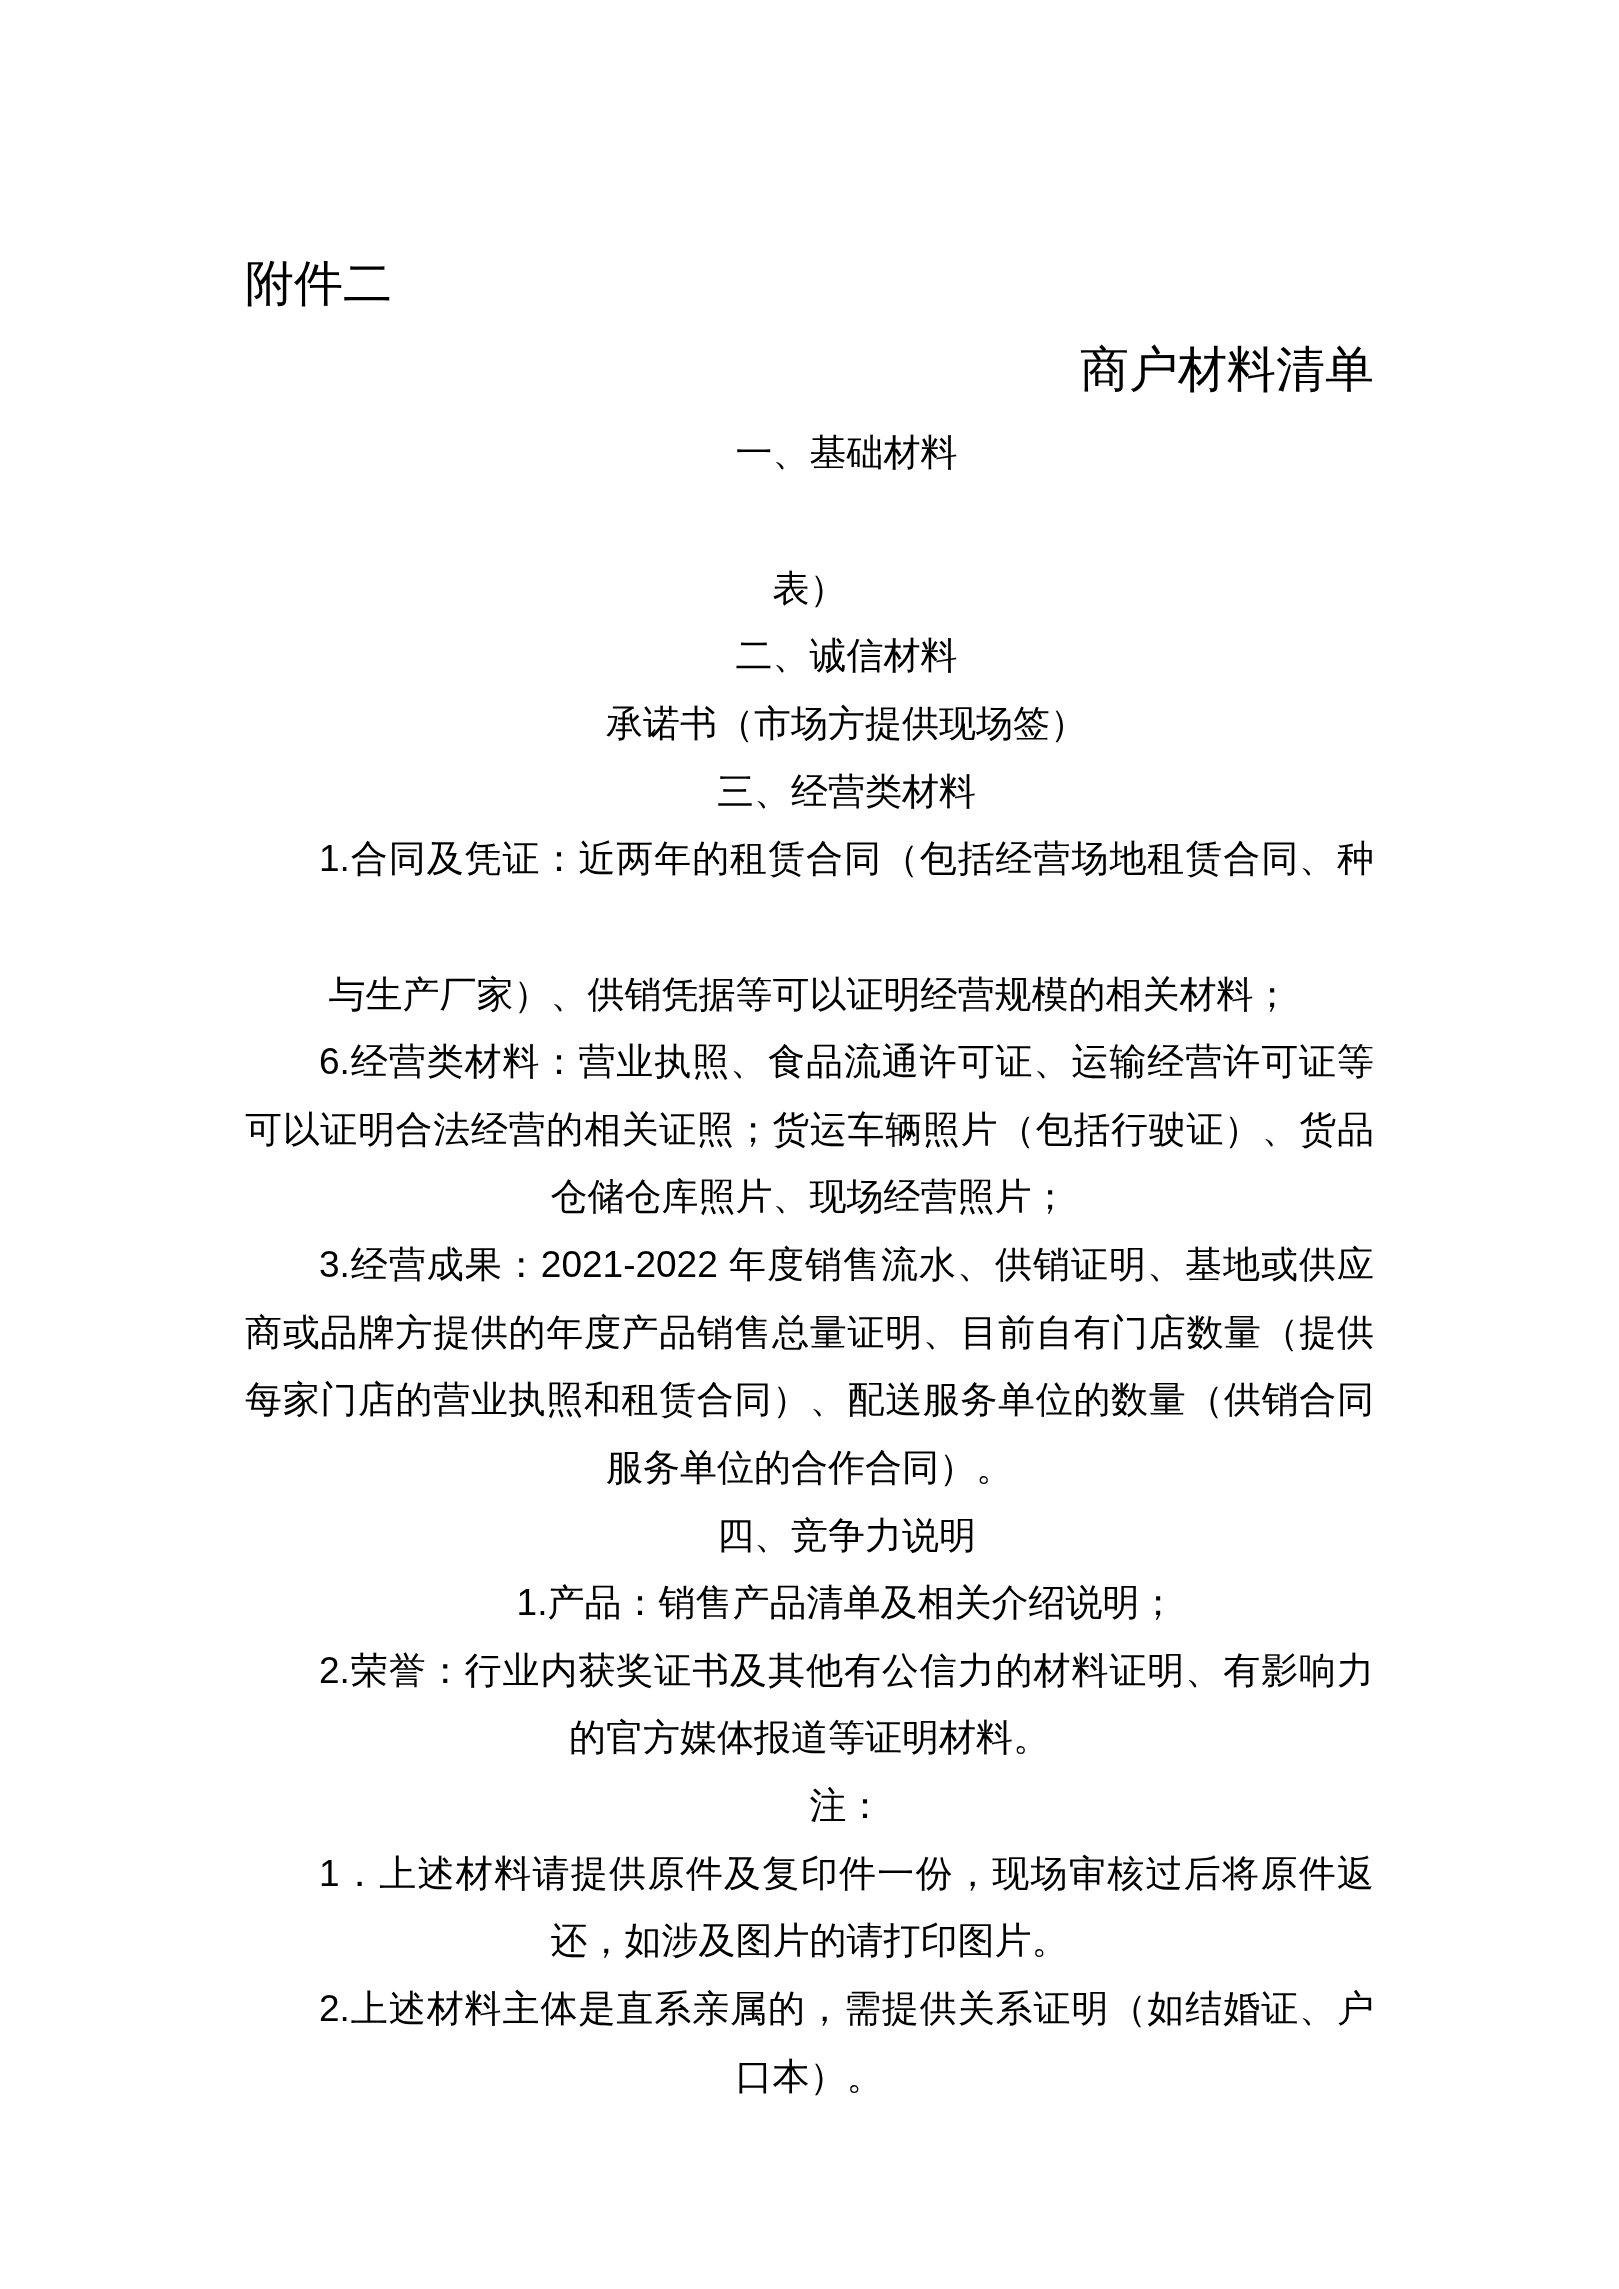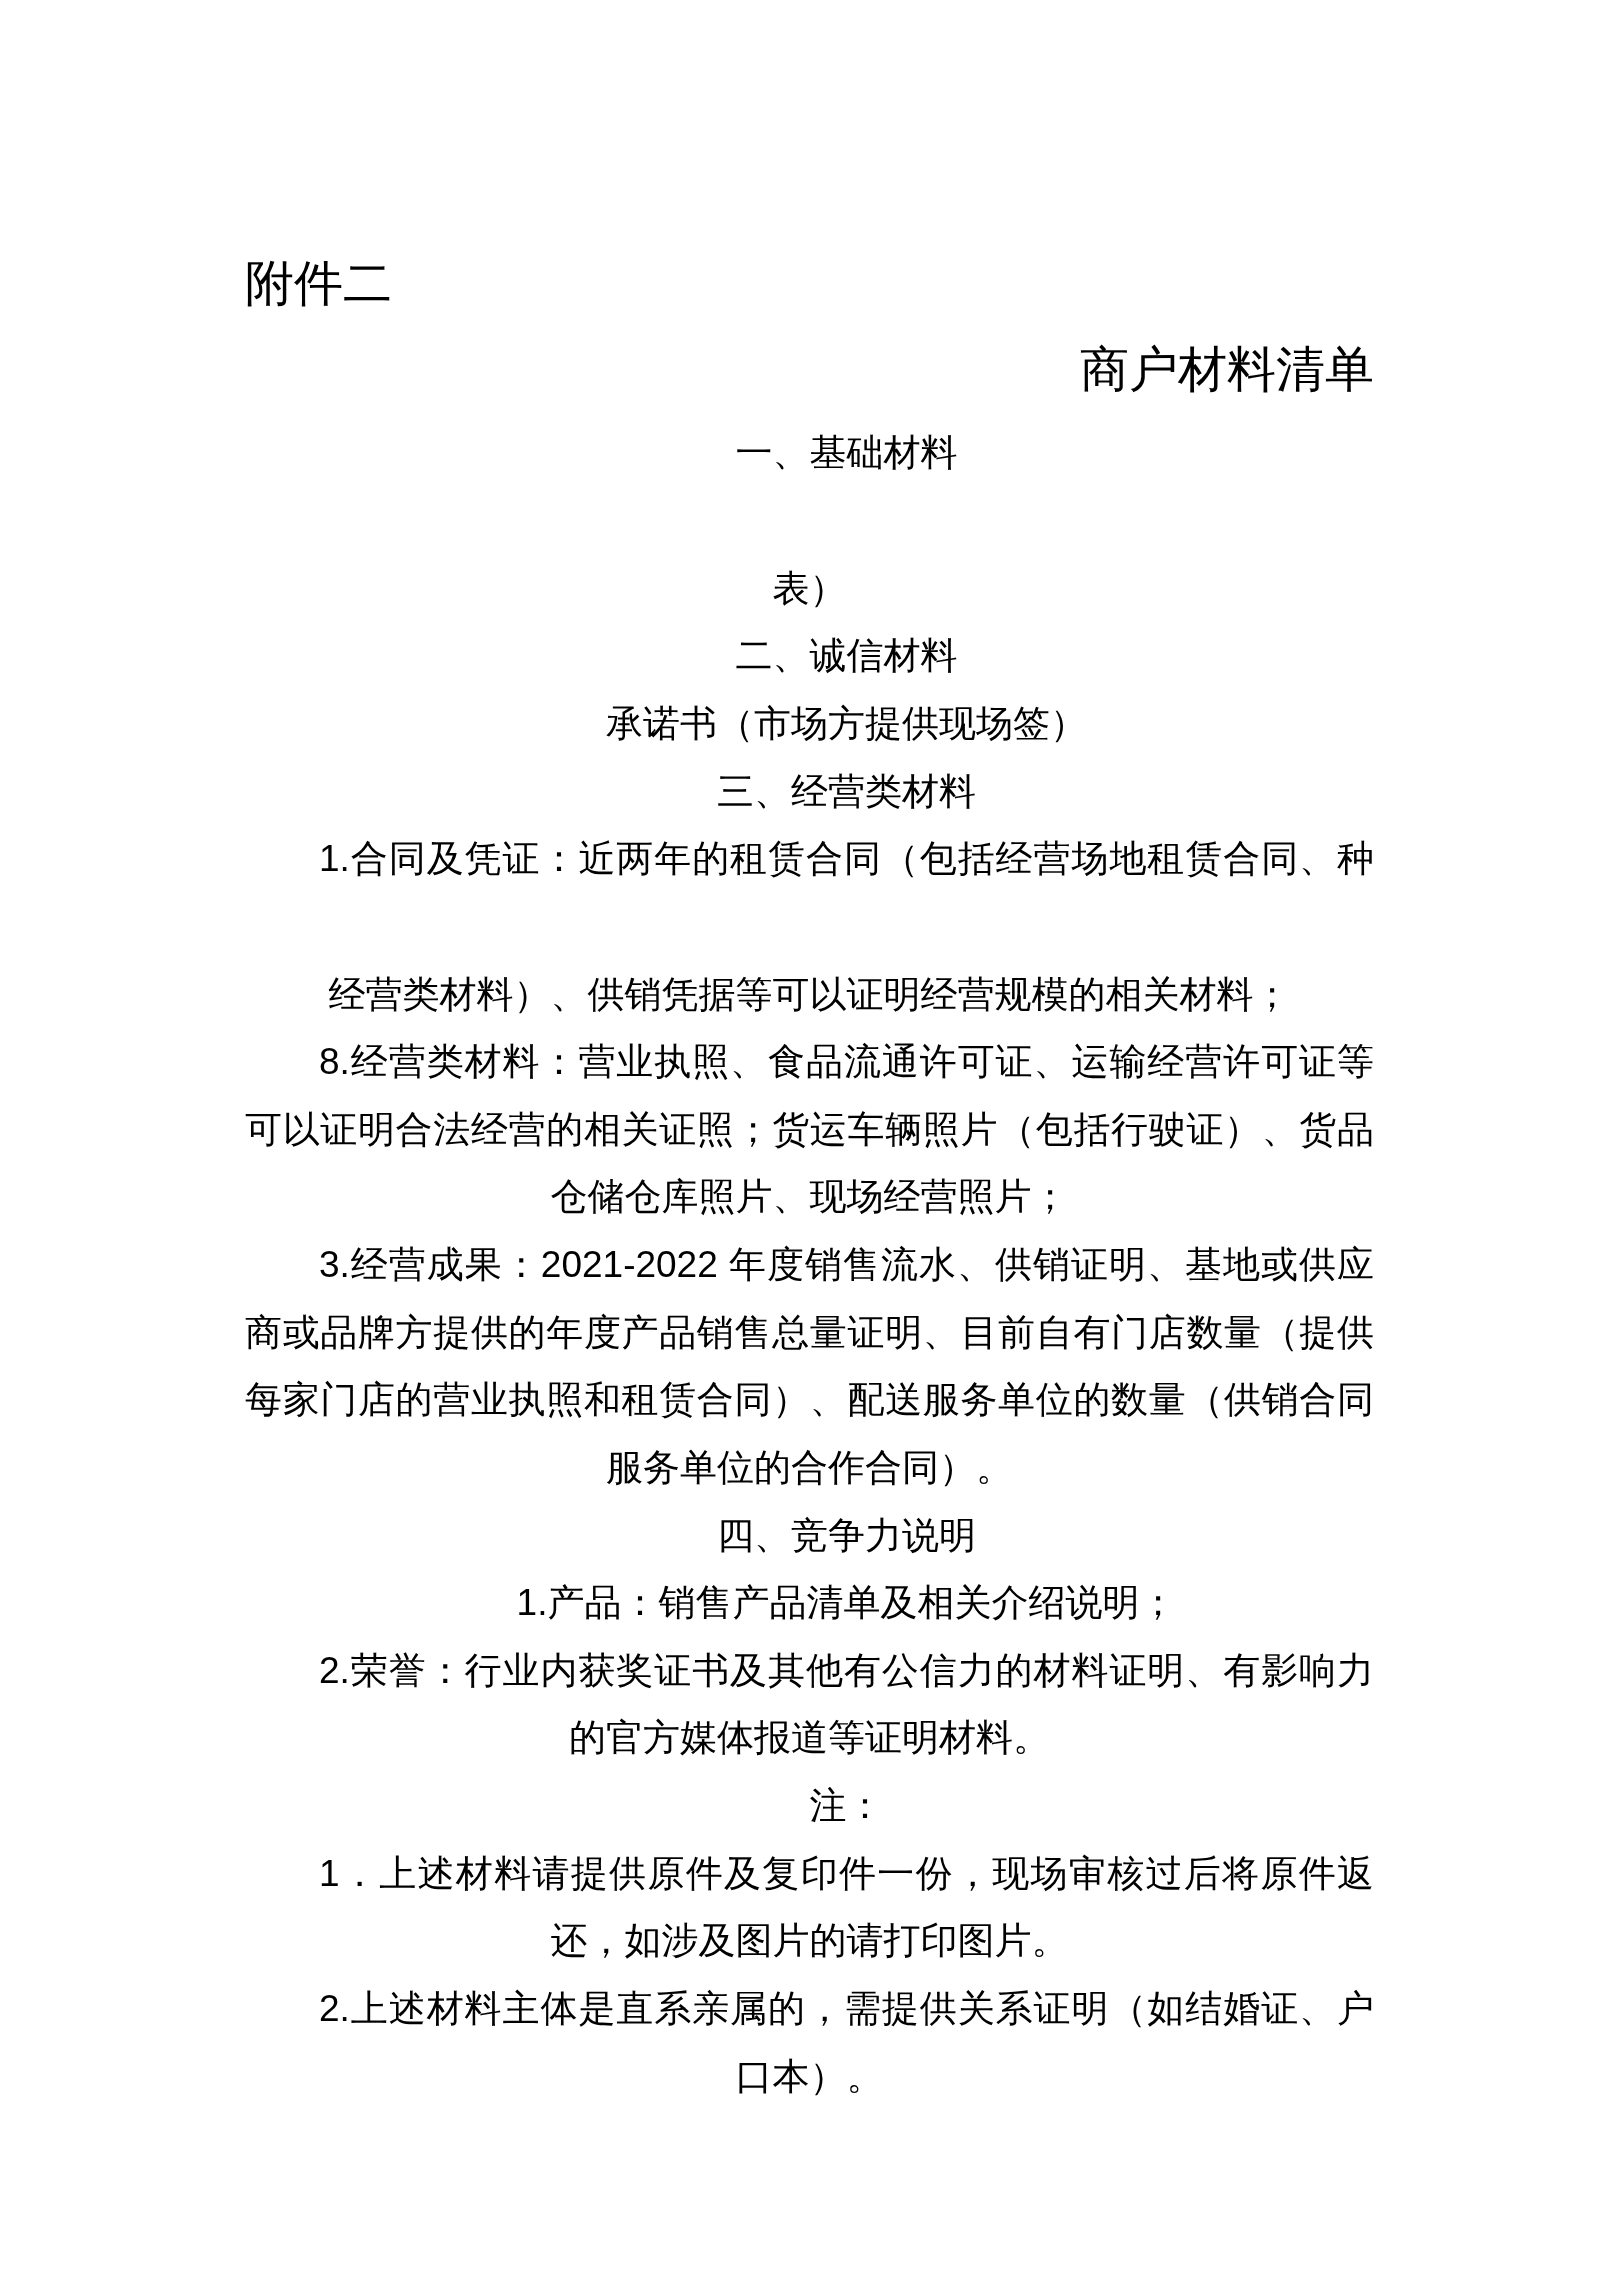--- a/index.html
+++ b/index.html
@@ -61,22 +61,22 @@
 <div class="page">
   <div class="attachment">附件二</div>
   <div class="doc-title">商户材料清单</div>
 
   <div class="ln ind" style="top:371px">一、基础材料</div>
   <div class="ln" style="top:507px">表）</div>
   <div class="ln ind" style="top:574px">二、诚信材料</div>
   <div class="ln ind" style="top:642px">承诺书（市场方提供现场签）</div>
   <div class="ln ind" style="top:710px">三、经营类材料</div>
   <div class="ln ind just" style="top:777px">1.合同及凭证：近两年的租赁合同（包括经营场地租赁合同、种</div>
-  <div class="ln" style="top:913px">经营类材料）、供销凭据等可以证明经营规模的相关材料；</div>
-  <div class="ln ind just" style="top:980px">8.经营类材料：营业执照、食品流通许可证、运输经营许可证等</div>
+  <div class="ln" style="top:913px">与生产厂家）、供销凭据等可以证明经营规模的相关材料；</div>
+  <div class="ln ind just" style="top:980px">6.经营类材料：营业执照、食品流通许可证、运输经营许可证等</div>
   <div class="ln" style="top:1115px">仓储仓库照片、现场经营照片；</div>
   <div class="ln just" style="top:1048px">可以证明合法经营的相关证照；货运车辆照片（包括行驶证）、货品</div>
   <div class="ln ind just" style="top:1183px">3.经营成果：2021-2022 年度销售流水、供销证明、基地或供应</div>
   <div class="ln just" style="top:1251px">商或品牌方提供的年度产品销售总量证明、目前自有门店数量（提供</div>
   <div class="ln just" style="top:1318px">每家门店的营业执照和租赁合同）、配送服务单位的数量（供销合同等</div>
   <div class="ln" style="top:1386px">服务单位的合作合同）。</div>
   <div class="ln ind" style="top:1454px">四、竞争力说明</div>
   <div class="ln ind" style="top:1521px">1.产品：销售产品清单及相关介绍说明；</div>
   <div class="ln ind just" style="top:1589px">2.荣誉：行业内获奖证书及其他有公信力的材料证明、有影响力</div>
   <div class="ln" style="top:1656px">的官方媒体报道等证明材料。</div>

